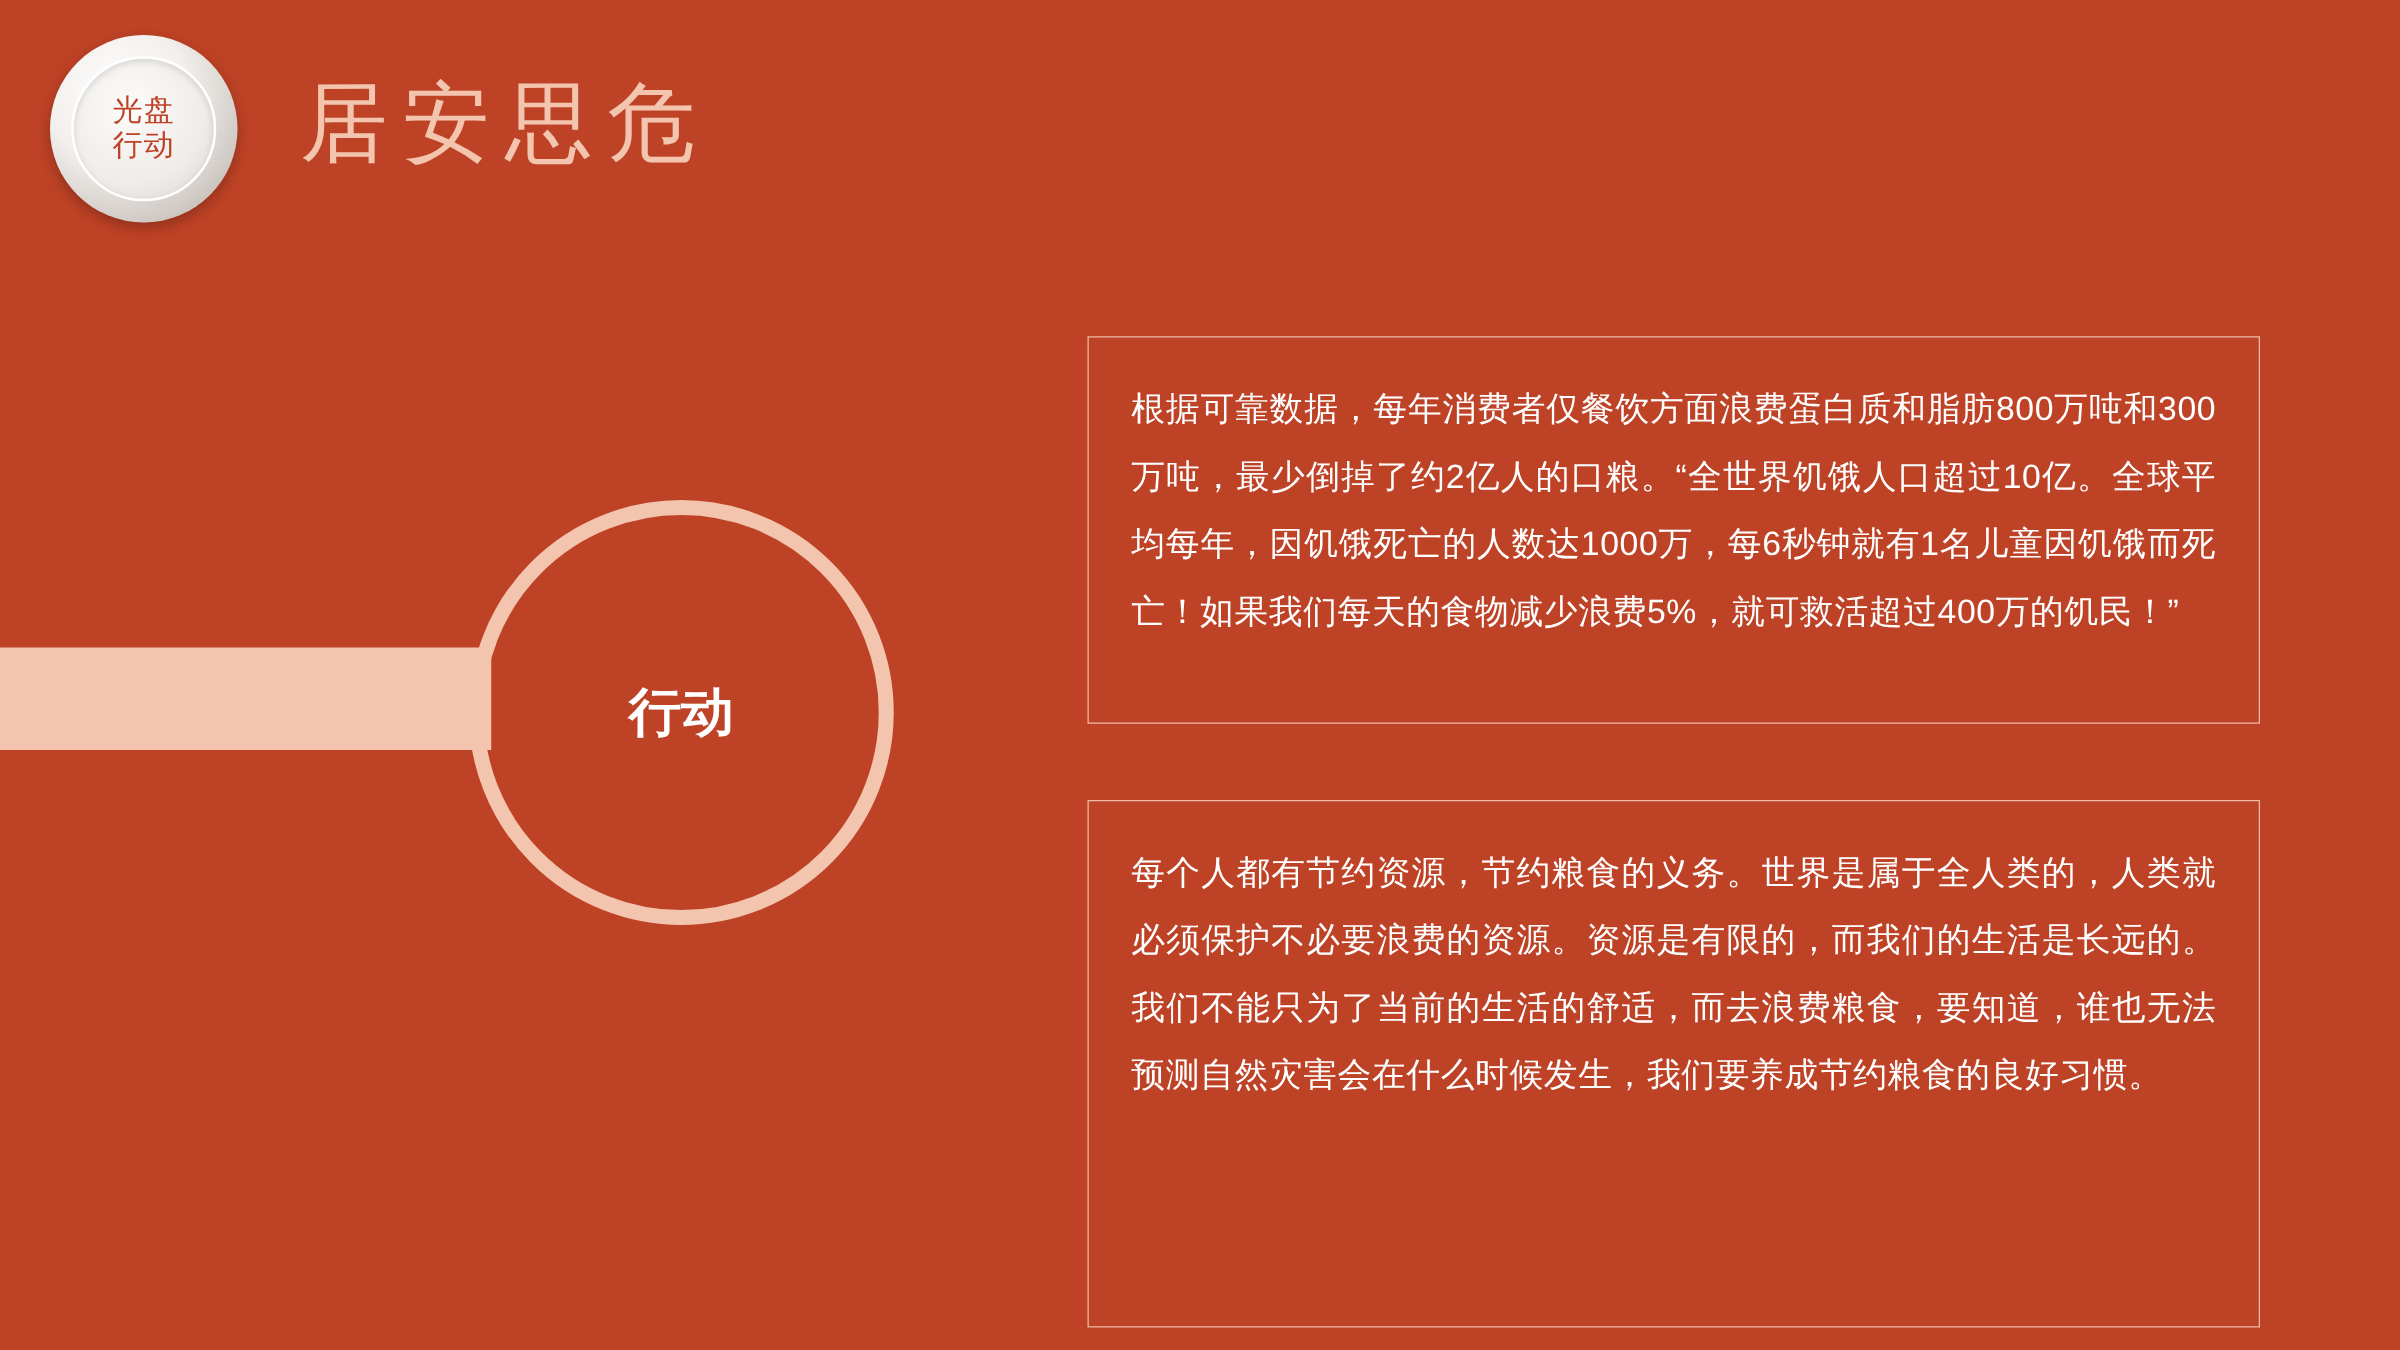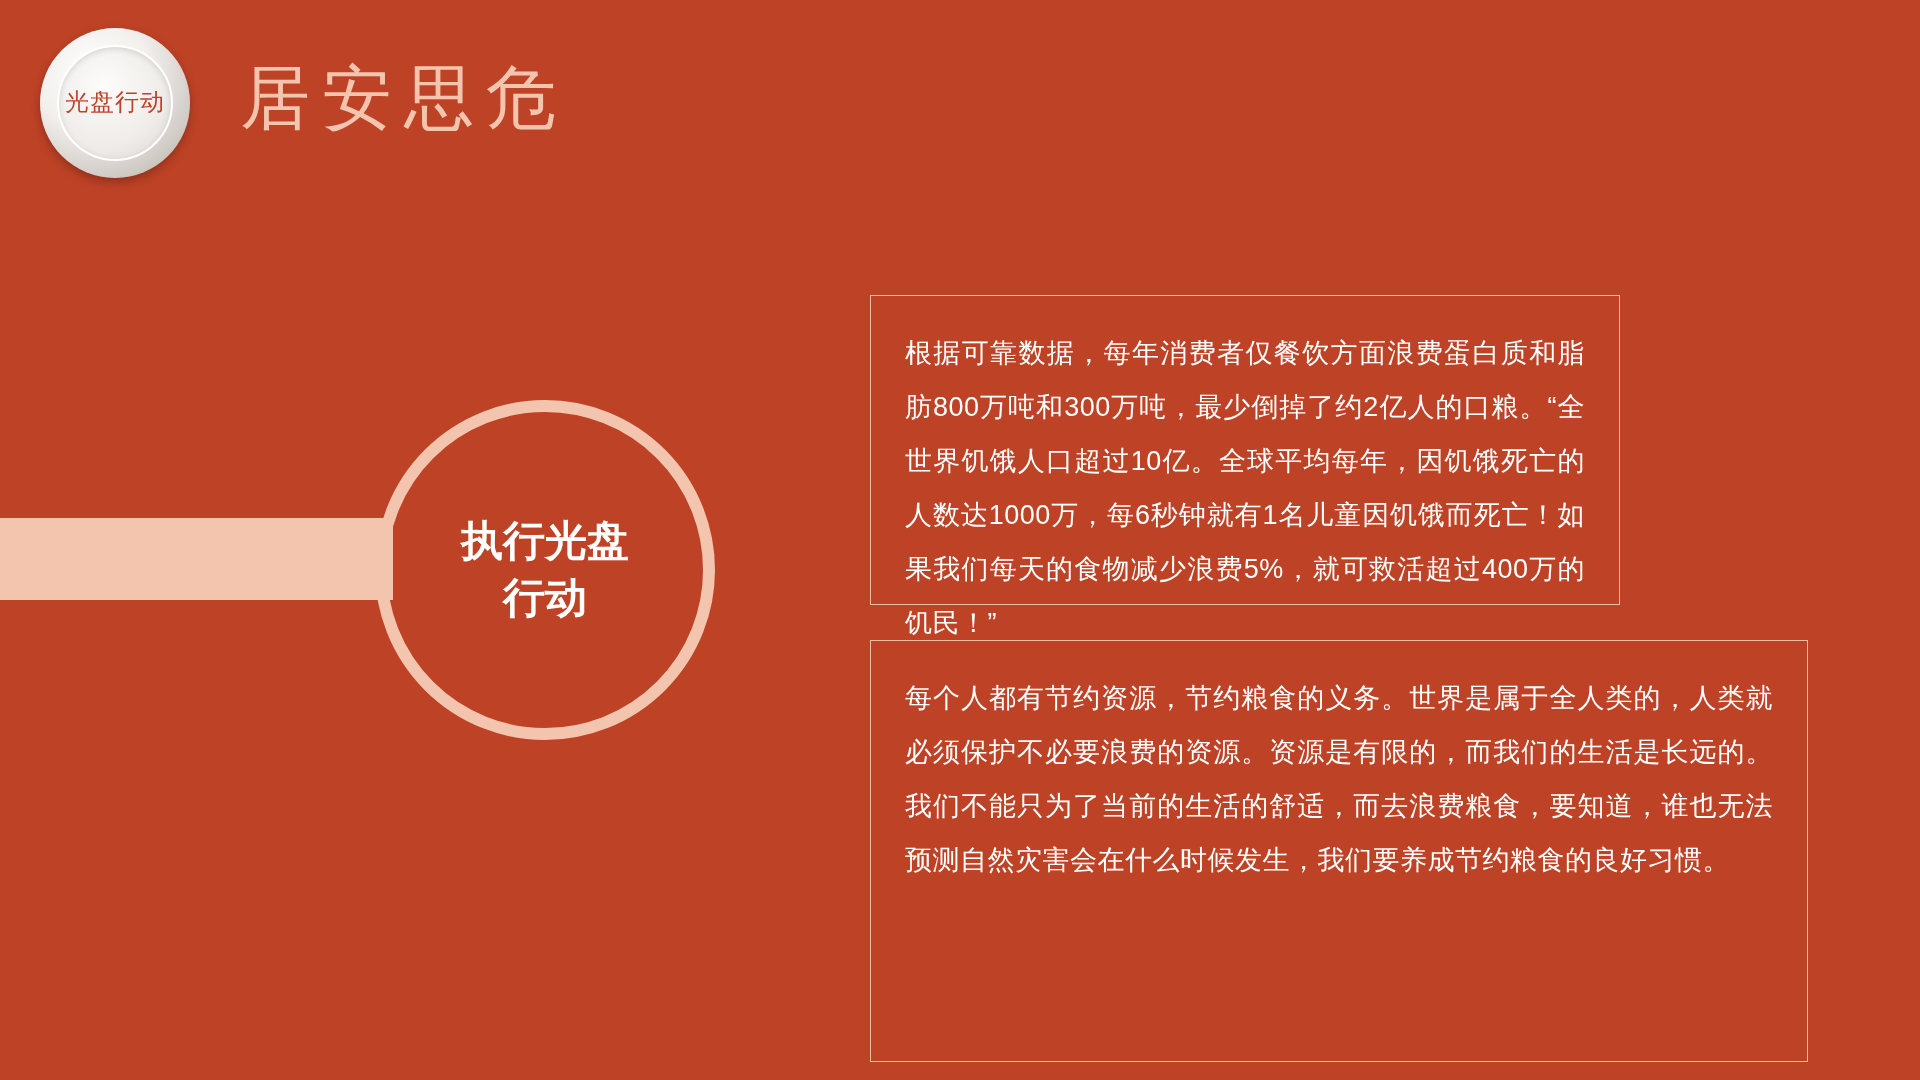--- a/index.html
+++ b/index.html
@@ -31,21 +31,21 @@
     justify-content: center;
   }
   .logo-badge-inner {
     width: 112px;
     height: 112px;
     border-radius: 50%;
     background: radial-gradient(circle at 40% 35%, #fdfcfb 0%, #efece9 60%, #ddd8d3 100%);
     border: 2px solid #ffffff;
     box-shadow: inset 0 2px 6px rgba(0,0,0,0.12);
     display: flex;
-    flex-direction: row;
+    flex-direction: column;
     align-items: center;
     justify-content: center;
     line-height: 1.15;
   }
   .logo-line {
     color: #BE4226;
     font-size: 24px;
     font-family: "DejaVu Serif", serif;
     letter-spacing: 1px;
   }
@@ -113,22 +113,22 @@
     border: 1px solid #F0BCA5;
     box-sizing: border-box;
     padding: 30px 34px 26px 34px;
     font-size: 27px;
     line-height: 2.0;
     color: #ffffff;
     text-align: justify;
     letter-spacing: 0.5px;
   }
   .panel-top {
-    top: 295px;
-    width: 750px;
+    top: 269px;
+    width: 938px;
     height: 310px;
   }
   .panel-bottom {
     top: 640px;
     width: 938px;
     height: 422px;
   }
 </style>
 </head>
 <body>
@@ -139,21 +139,20 @@
     <span class="logo-line">行动</span>
   </div>
 </div>
 
 <div class="slide-title">居安思危</div>
 
 <div class="magnifier">
   <div class="magnifier-handle"></div>
   <div class="magnifier-ring"></div>
   <div class="magnifier-label">
-    <span>执行光盘</span>
     <span>行动</span>
   </div>
 </div>
 
 <div class="panel panel-top">
   <span>根据可靠数据，每年消费者仅餐饮方面浪费蛋白质和脂肪800万吨和300万吨，最少倒掉了约2亿人的口粮。“全世界饥饿人口超过10亿。全球平均每年，因饥饿死亡的人数达1000万，每6秒钟就有1名儿童因饥饿而死亡！如果我们每天的食物减少浪费5%，就可救活超过400万的饥民！”</span>
 </div>
 
 <div class="panel panel-bottom">
   <span>每个人都有节约资源，节约粮食的义务。世界是属于全人类的，人类就必须保护不必要浪费的资源。资源是有限的，而我们的生活是长远的。我们不能只为了当前的生活的舒适，而去浪费粮食，要知道，谁也无法预测自然灾害会在什么时候发生，我们要养成节约粮食的良好习惯。</span>

